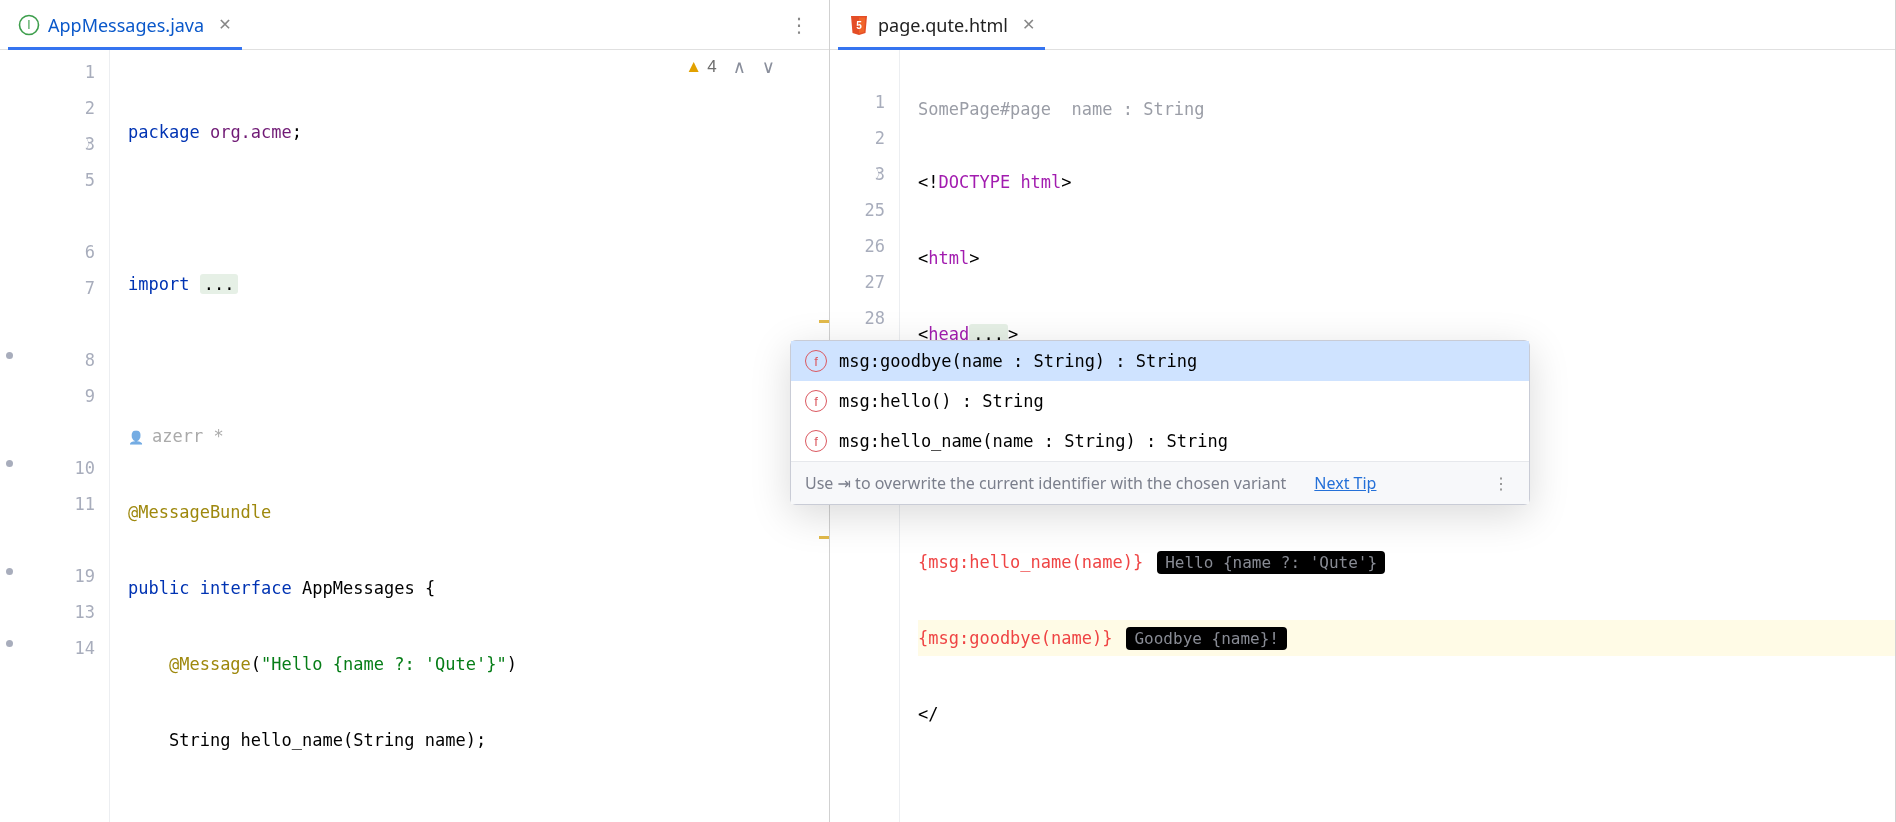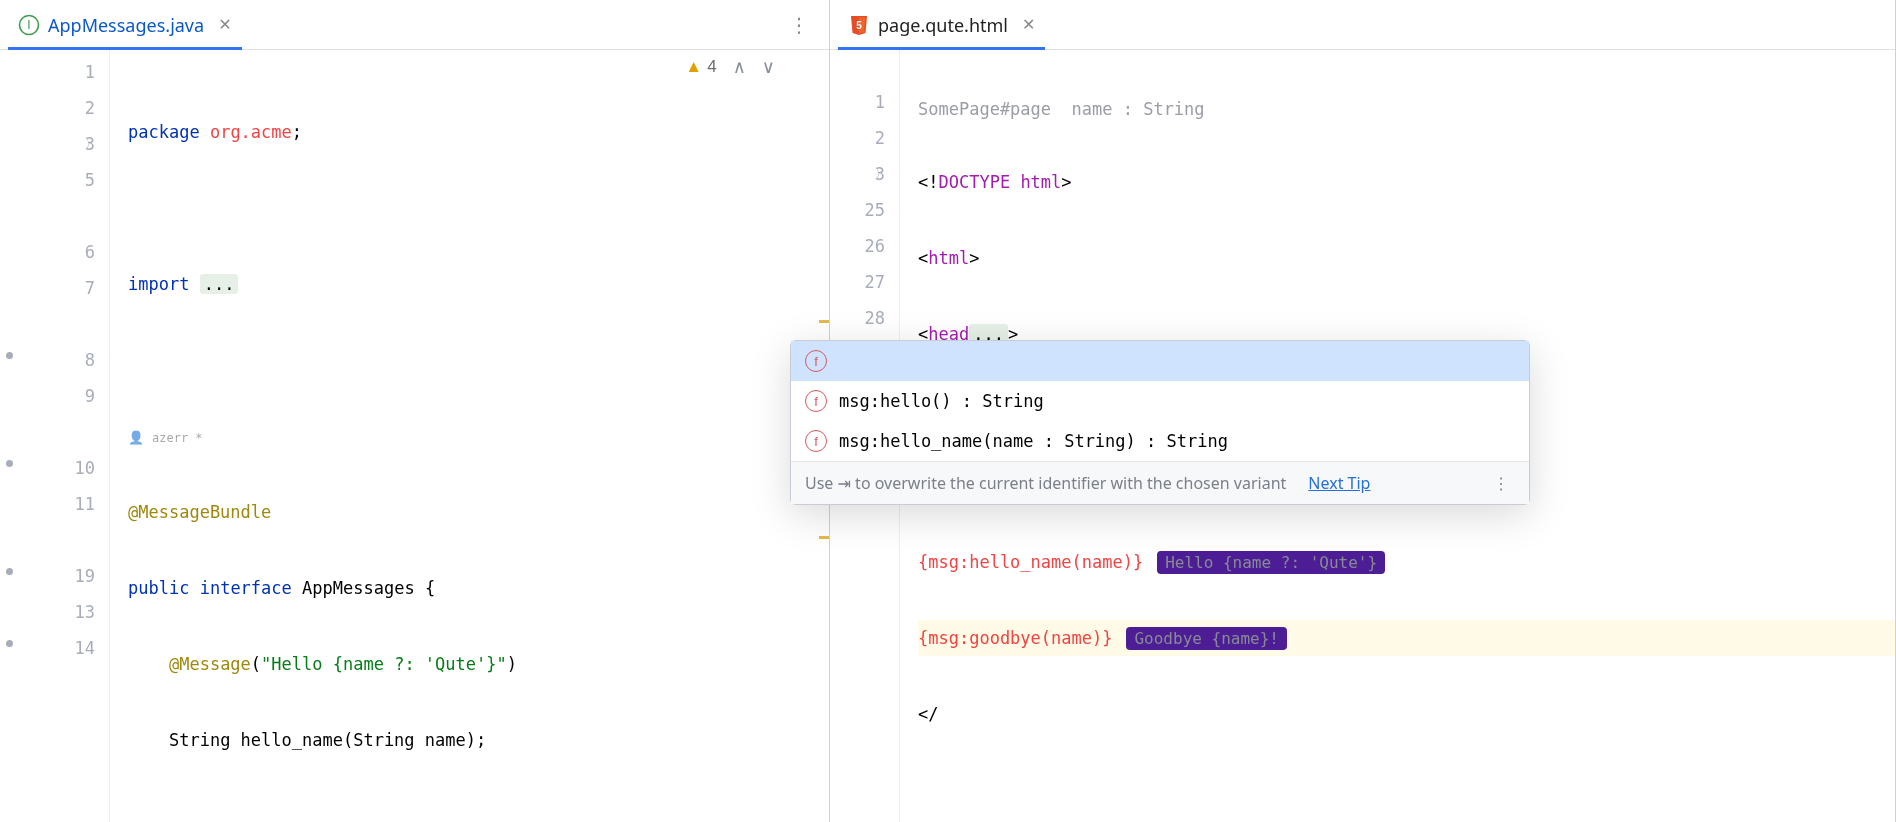--- a/index.html
+++ b/index.html
@@ -94,25 +94,25 @@
   position: relative;
   font-family: "Menlo", monospace;
   white-space: pre;
 }
 .code-line { height: 36px; line-height: 36px; position: relative; }
 .code-line.highlight { background: #fffbe6; }
 .kw { color: #0033b3; }
 .ann { color: #9e880d; }
 .str { color: #067d17; }
 .type { color: #000; margin-top: 8px; }
-.ident { color: #ef4444; }
+.ident { color: #701a75; }
 .fold-dots { background: #e6f0e6; padding: 0 4px; border-radius: 3px; }
 .author-hint {
   color: #aaa;
-  font-size: 12px;
+  font-size: 17px;
 }
 .author-hint::before { content: "👤 "; font-size: 13px; opacity: 0.6; }
 .warn-badge {
   position: absolute;
   right: 54px;
   top: 6px;
   display: flex;
   align-items: center;
   gap: 16px;
   font-family: sans-serif;
@@ -136,21 +136,21 @@
   font-family: "Menlo", monospace;
   font-size: 17px;
   padding: 2px 0 0 0;
   height: 30px;
   line-height: 26px;
 }
 .tag { color: #a21caf; }
 .tagbr { color: #000; }
 .qute { color: #ef4444; }
 .inlay {
-  background: #4c1d95;
+  background: #000000;
   color: #888b94;
   font-family: "Menlo", monospace;
   font-size: 16px;
   padding: 2px 8px;
   border-radius: 4px;
   margin-left: 14px;
 }
 
 .popup {
   position: absolute;
@@ -183,21 +183,21 @@
   font-size: 13px;
   font-family: sans-serif;
   flex-shrink: 0;
 }
 .popup-footer {
   border-top: 1px solid #e6e8ec;
   background: #f7f8fa;
   padding: 10px 14px;
   display: flex;
   align-items: center;
-  gap: 22px;
+  gap: 28px;
   font-family: system-ui, sans-serif;
   font-size: 16px;
   color: #7b7f8c;
 }
 .popup-footer .link { color: #2470d8; cursor: pointer; text-decoration: underline; }
 .popup-footer .more { margin-left: auto; padding: 0 6px; cursor: pointer; color: #888; }
 
 .pane-right .gutter { min-width: 70px; }
 </style>
 </head>
@@ -318,20 +318,21 @@
       <div class="code-line"><span class="tagbr">&lt;/</span></div>
       <div class="code-line"></div>
       
     </div>
   </div>
 </div>
 
 <div class="popup">
   <div class="popup-item selected">
     <span class="popup-icon">f</span>
+    <span>msg:goodbye(name : String) : String</span>
   </div>
   <div class="popup-item">
     <span class="popup-icon">f</span>
     <span>msg:hello() : String</span>
   </div>
   <div class="popup-item">
     <span class="popup-icon">f</span>
     <span>msg:hello_name(name : String) : String</span>
   </div>
   <div class="popup-footer">

